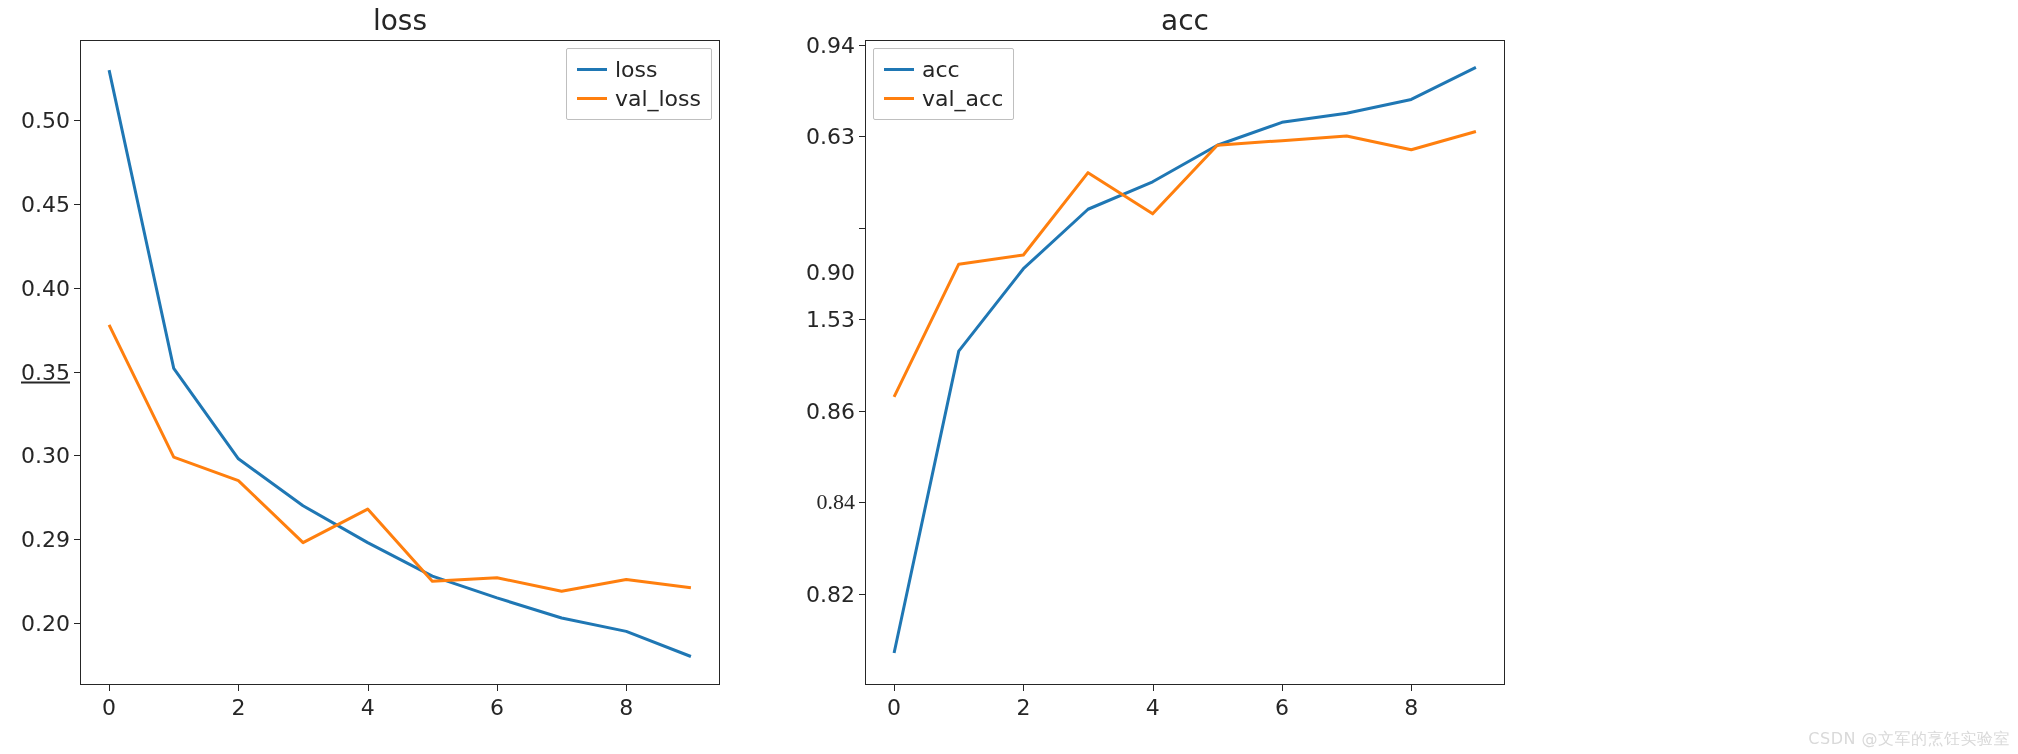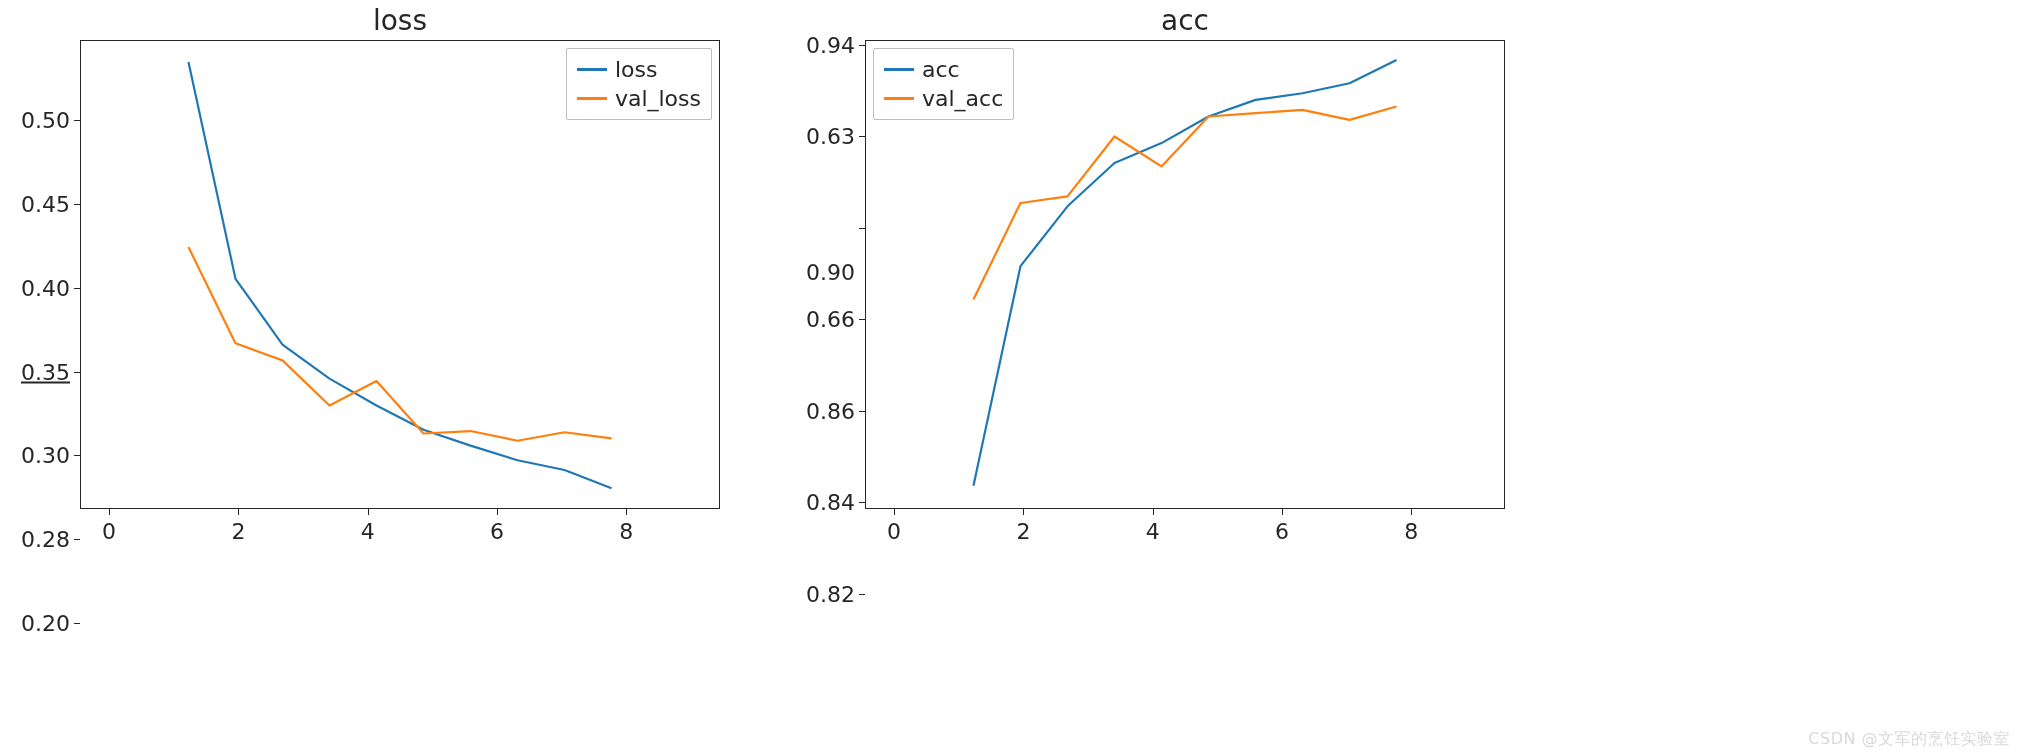--- a/index.html
+++ b/index.html
@@ -12,21 +12,21 @@
   .figure {
     position: relative;
     width: 2018px;
     height: 754px;
     background: #ffffff;
   }
   .subplot {
     position: absolute;
     top: 40px;
     width: 640px;
-    height: 469px;
+    height: 645px;
   }
   .subplot-loss { left: 80px; }
   .subplot-acc  { left: 865px; border-radius: 9px; }
   .plot-title {
     position: absolute;
     top: -36px;
     left: 0;
     width: 100%;
     text-align: center;
     font-size: 28px;
@@ -105,21 +105,21 @@
   <div class="subplot subplot-loss">
     <div class="plot-title">loss</div>
     <div class="axes"></div>
     <svg class="lines" viewBox="0 0 640 645">
         <polyline points="29.090909090909097,30.155844155844193 93.73737373737376,328.3636363636364 158.38383838383842,418.83116883116884 223.0303030303031,465.7402597402597 287.6767676767677,502.5974025974026 352.3232323232324,536.1038961038961 416.969696969697,557.8831168831169 481.61616161616166,577.987012987013 546.2626262626263,591.3896103896104 610.909090909091,616.5194805194806" fill="none" stroke="#1f77b4" stroke-width="3" stroke-linejoin="round"></polyline>
         <polyline points="29.090909090909097,284.80519480519484 93.73737373737376,417.1558441558442 158.38383838383842,440.6103896103897 223.0303030303031,502.5974025974026 287.6767676767677,469.09090909090907 352.3232323232324,541.1298701298701 416.969696969697,537.7792207792207 481.61616161616166,551.1818181818182 546.2626262626263,539.4545454545455 610.909090909091,547.8311688311688" fill="none" stroke="#ff7f0e" stroke-width="3" stroke-linejoin="round"></polyline>
       </svg>
     <div class="yticks">
         <div class="ytick-label" style="top: 583.013px;">0.20</div>
         <div class="tick-mark y" style="top: 583.013px;"></div>
-        <div class="ytick-label" style="top: 499.247px;">0.28</div>
+        <div class="ytick-label" style="top: 499.247px;">0.29</div>
         <div class="tick-mark y" style="top: 499.247px;"></div>
         <div class="ytick-label" style="top: 415.481px;">0.30</div>
         <div class="tick-mark y" style="top: 415.481px;"></div>
         <div class="ytick-label" style="top: 331.714px; text-decoration: underline;">0.35</div>
         <div class="tick-mark y" style="top: 331.714px;"></div>
         <div class="ytick-label" style="top: 247.948px; margin-left: 43px;">0.40</div>
         <div class="tick-mark y" style="top: 247.948px;"></div>
         <div class="ytick-label" style="top: 164.182px;">0.45</div>
         <div class="tick-mark y" style="top: 164.182px;"></div>
         <div class="ytick-label" style="top: 80.4156px;">0.50</div>
@@ -152,25 +152,25 @@
   <div class="subplot subplot-acc">
     <div class="plot-title">acc</div>
     <div class="axes"></div>
     <svg class="lines" viewBox="0 0 640 645">
         <polyline points="29.090909090909097,612.9787234042552 93.73737373737376,311.063829787234 158.38383838383842,228.723404255319 223.0303030303031,169.25531914893594 287.6767676767677,141.80851063829755 352.3232323232324,105.21276595744644 416.969696969697,82.34042553191455 481.61616161616166,73.19148936170177 546.2626262626263,59.468085106382546 610.909090909091,27.44680851063788" fill="none" stroke="#1f77b4" stroke-width="3" stroke-linejoin="round"></polyline>
         <polyline points="29.090909090909097,356.80851063829795 93.73737373737376,224.1489361702126 158.38383838383842,214.99999999999983 223.0303030303031,132.65957446808477 287.6767676767677,173.82978723404233 352.3232323232324,105.21276595744644 416.969696969697,100.6382978723401 481.61616161616166,96.06382978723366 546.2626262626263,109.78723404255288 610.909090909091,91.48936170212733" fill="none" stroke="#ff7f0e" stroke-width="3" stroke-linejoin="round"></polyline>
       </svg>
     <div class="yticks">
         <div class="ytick-label" style="top: 553.511px; text-align: center;">0.82</div>
         <div class="tick-mark y" style="top: 553.511px;"></div>
-        <div class="ytick-label" style="top: 462.021px;">0.84</div>
+        <div class="ytick-label" style="top: 462.021px; font-family: Liberation Serif, serif;">0.84</div>
         <div class="tick-mark y" style="top: 462.021px;"></div>
         <div class="ytick-label" style="top: 370.532px;">0.86</div>
         <div class="tick-mark y" style="top: 370.532px;"></div>
-        <div class="ytick-label" style="top: 279.043px;">0.66</div>
+        <div class="ytick-label" style="top: 279.043px;">1.53</div>
         <div class="tick-mark y" style="top: 279.043px;"></div>
         <div class="ytick-label" style="top: 197px; margin-top: 35px;">0.90</div>
         <div class="tick-mark y" style="top: 187.553px;"></div>
         <div class="ytick-label" style="top: 96.0638px;">0.63</div>
         <div class="tick-mark y" style="top: 96.0638px;"></div>
         <div class="ytick-label" style="top: 4.57447px;">0.94</div>
         <div class="tick-mark y" style="top: 4.57447px;"></div>
       </div>
     <div class="xticks">
         <div class="xtick-label" style="left: 29.0909px;">0</div>

